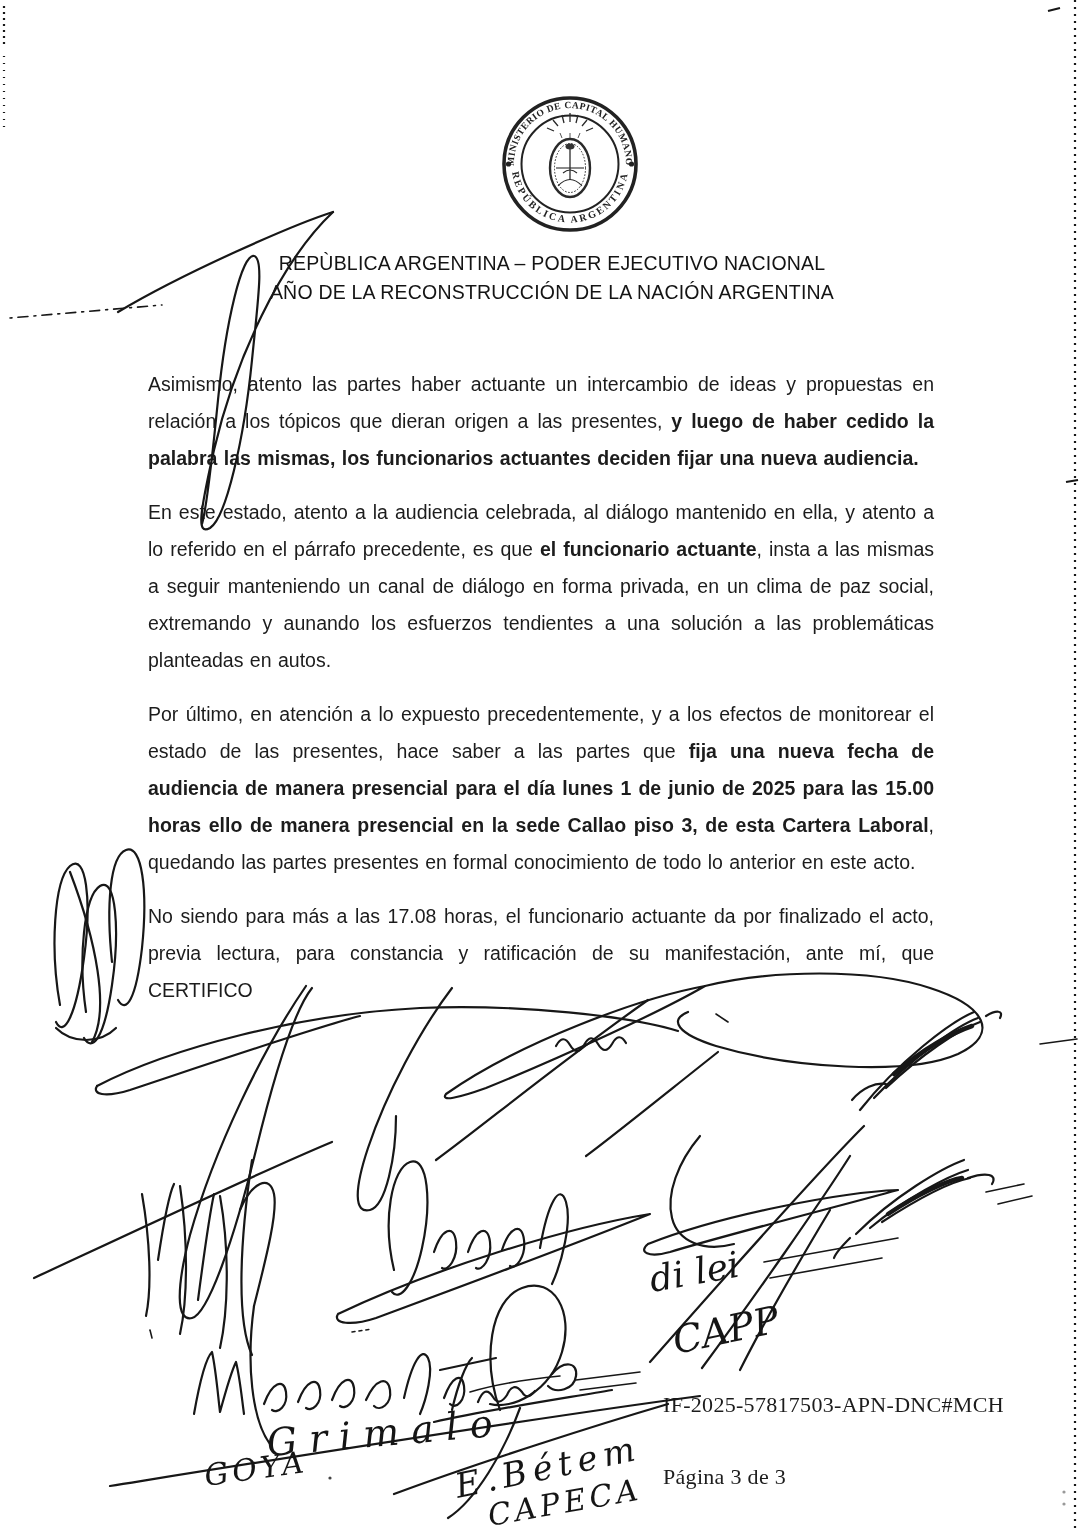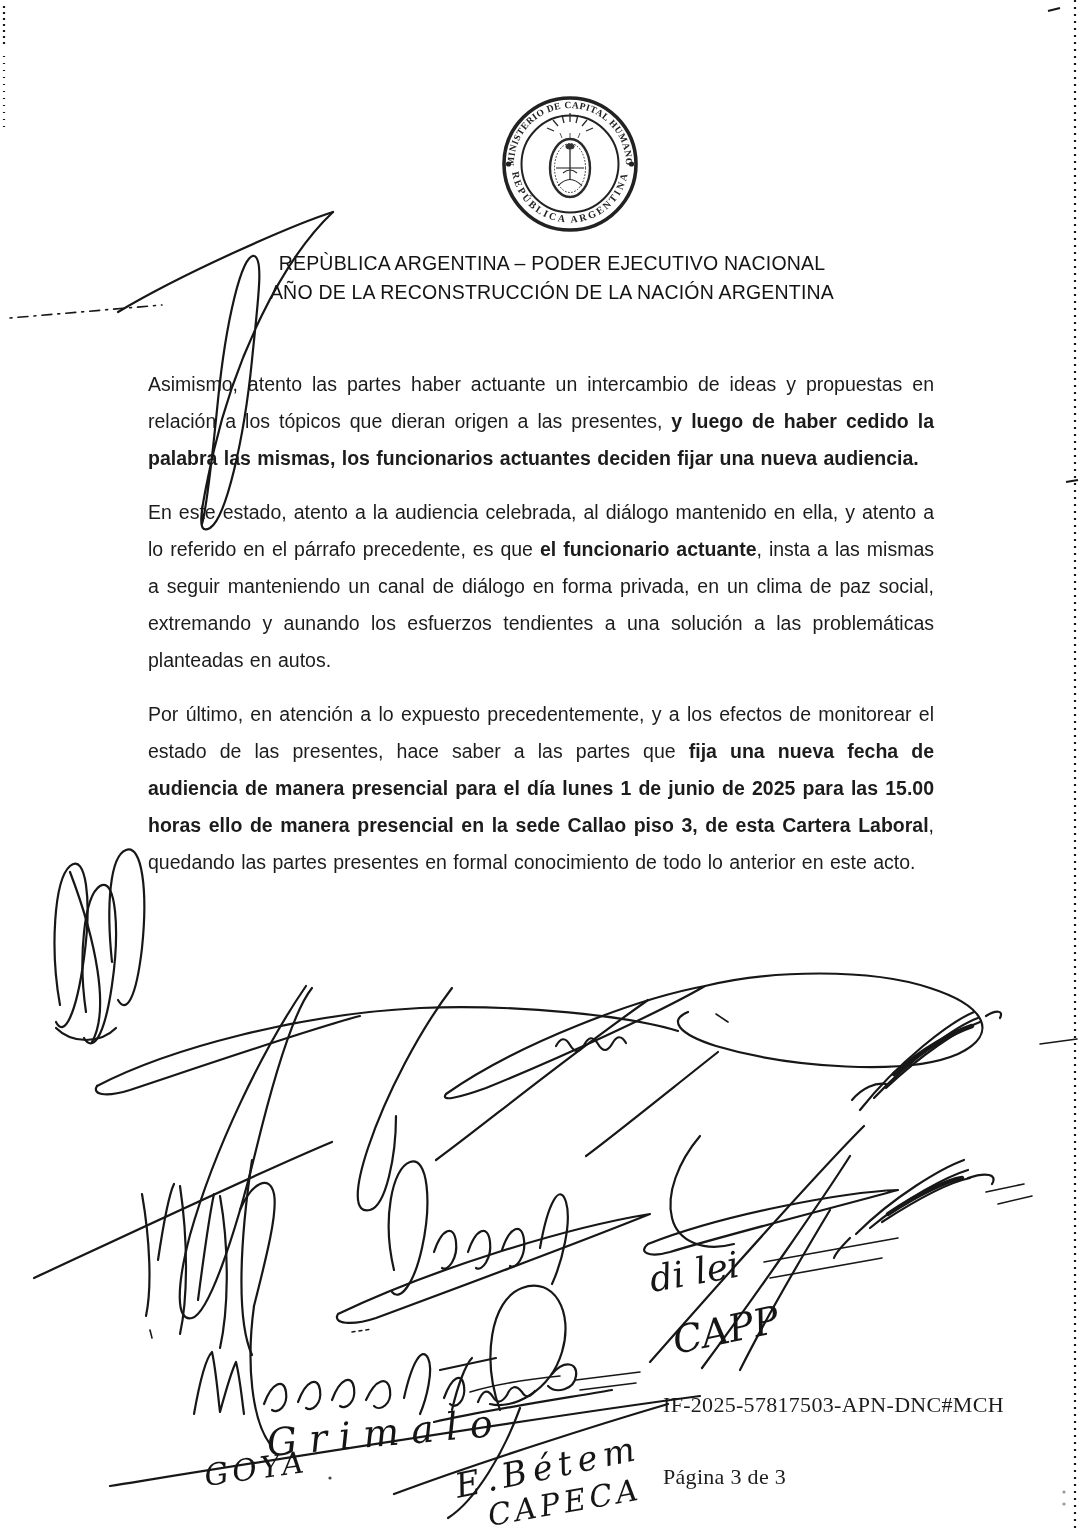--- a/index.html
+++ b/index.html
@@ -78,20 +78,21 @@
 
   <div class="hdr">
     <div>REPÙBLICA ARGENTINA – PODER EJECUTIVO NACIONAL</div>
     <div>AÑO DE LA RECONSTRUCCIÓN DE LA NACIÓN ARGENTINA</div>
   </div>
 
   <div class="bodytext">
     <p><span>Asimismo, atento las partes haber actuante un intercambio de ideas y propuestas en relación a los tópicos que dieran origen a las presentes, </span><span class="b">y luego de haber cedido la palabra las mismas, los funcionarios actuantes deciden fijar una nueva audiencia.</span></p>
     <p><span>En este estado, atento a la audiencia celebrada, al diálogo mantenido en ella, y atento a lo referido en el párrafo precedente, es que </span><span class="b">el funcionario actuante</span><span>, insta a las mismas a seguir manteniendo un canal de diálogo en forma privada, en un clima de paz social, extremando y aunando los esfuerzos tendientes a una solución a las problemáticas planteadas en autos.</span></p>
     <p><span>Por último, en atención a lo expuesto precedentemente, y a los efectos de monitorear el estado de las presentes, hace saber a las partes que </span><span class="b">fija una nueva fecha de audiencia de manera presencial para el día lunes 1 de junio de 2025 para las 15.00 horas ello de manera presencial en la sede Callao piso 3, de esta Cartera Laboral</span><span>, quedando las partes presentes en formal conocimiento de todo lo anterior en este acto.</span></p>
+    <p><span>No siendo para más a las 17.08 horas, el funcionario actuante da por finalizado el acto, previa lectura, para constancia y ratificación de su manifestación, ante mí, que CERTIFICO</span></p>
   </div>
 
   <div class="ref">IF-2025-57817503-APN-DNC#MCH</div>
   <div class="pagenum">Página 3 de 3</div>
 
   <svg class="sigs" viewBox="0 0 1080 1529">
 
     <g>
       <path class="thin" d="M10,318 L162,305" stroke-dasharray="2 6 10 6"></path>
       <path d="M118,312 C185,272 295,224 333,212"></path>

